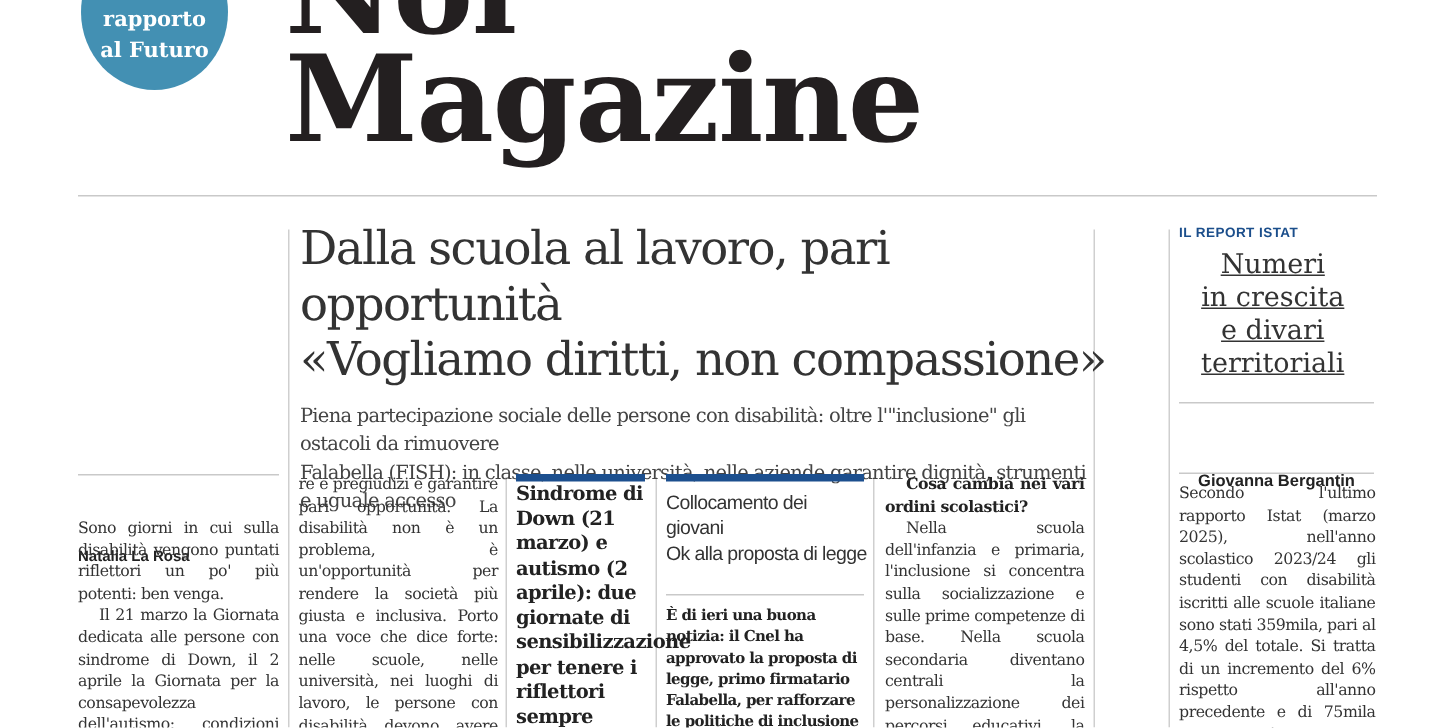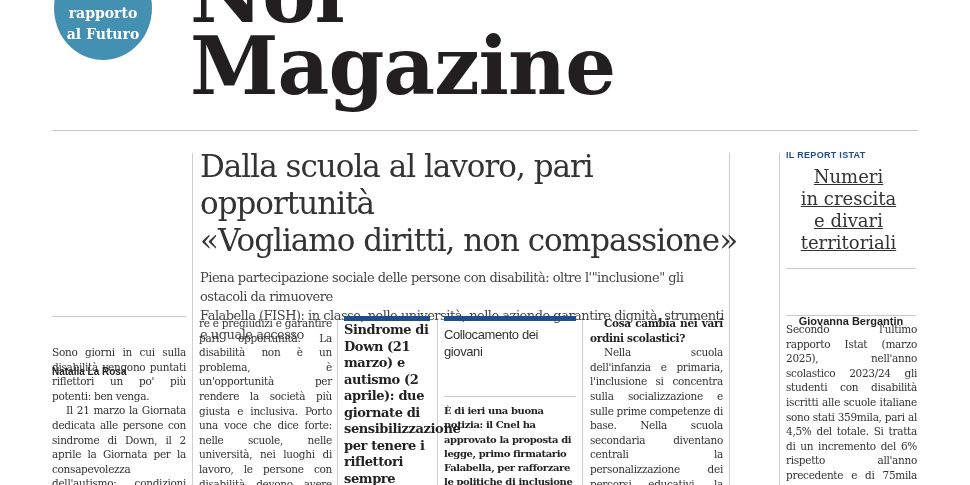--- a/index.html
+++ b/index.html
@@ -96,20 +96,21 @@
   <p>re e pregiudizi e garantire pari opportunità. La disabilità non è un problema, è un'opportunità per rendere la società più giusta e inclusiva. Porto una voce che dice forte: nelle scuole, nelle università, nei luoghi di lavoro, le persone con disabilità devono avere pari diritti, pari accesso e pari dignità. Non vogliamo compassione, vogliamo diritti.</p>
 
 </div>
 
 <div class="bar" style="left:344px; top:316px; width:86px;"></div>
 <div class="box1-title">Sindrome di Down (21 marzo) e autismo (2 aprile): due giornate di sensibilizzazione per tenere i riflettori sempre accesi sull'accoglienza della diversità</div>
 
 <div class="bar" style="left:444px; top:316px; width:132px;"></div>
 <div class="box2-title">
   <div>Collocamento dei giovani</div>
+  <div>Ok alla proposta di legge</div>
 </div>
 <div class="box2-hr"></div>
 <div class="box2-body">È di ieri una buona notizia: il Cnel ha approvato la proposta di legge, primo firmatario Falabella, per rafforzare le politiche di inclusione lavorativa delle persone con disabilità e garantire dignità e pari oppor-</div>
 
 <div class="col" style="left:590px; top:316px; width:133px;">
   <p class="indent bold">Cosa cambia nei vari ordini scolastici?</p>
   <p class="indent">Nella scuola dell'infanzia e primaria, l'inclusione si concentra sulla socializzazione e sulle prime competenze di base. Nella scuola secondaria diventano centrali la personalizzazione dei percorsi educativi, la continuità e il supporto alla famiglia. Nell'istruzione superiore e universitaria, la sfida cambia anco-</p>
 </div>
 
 <div class="col" style="left:786px; top:322px; width:131px;">

